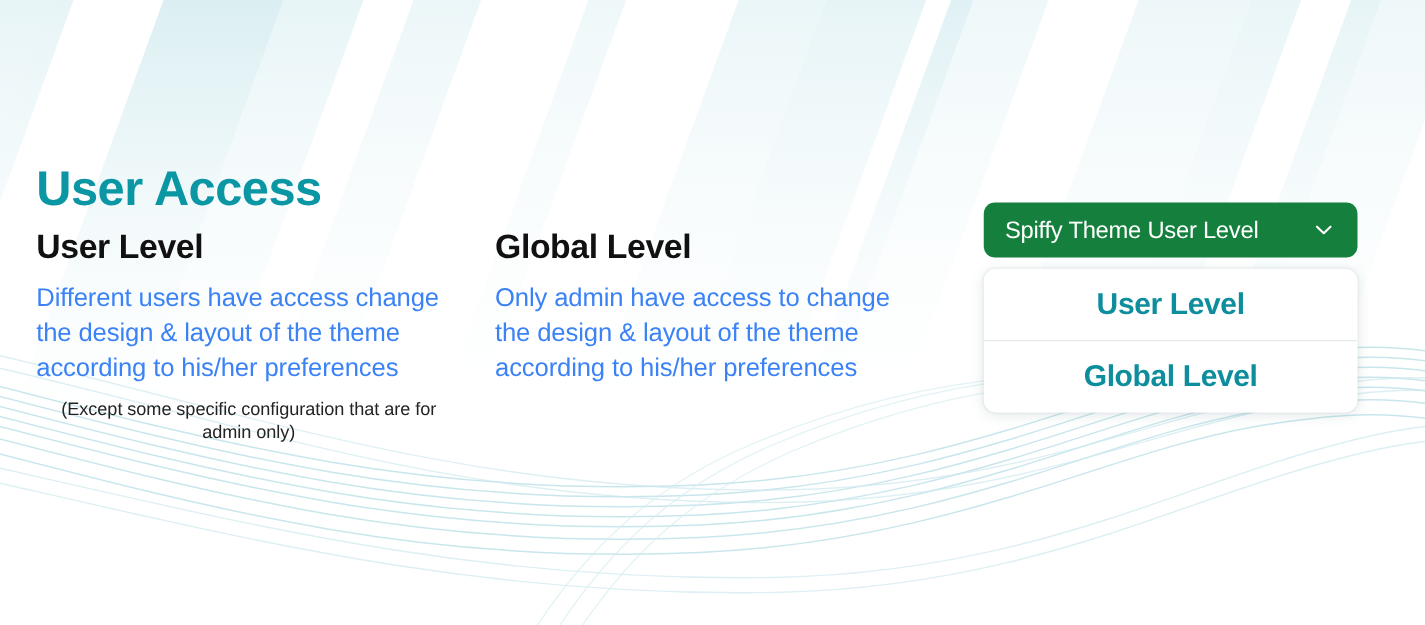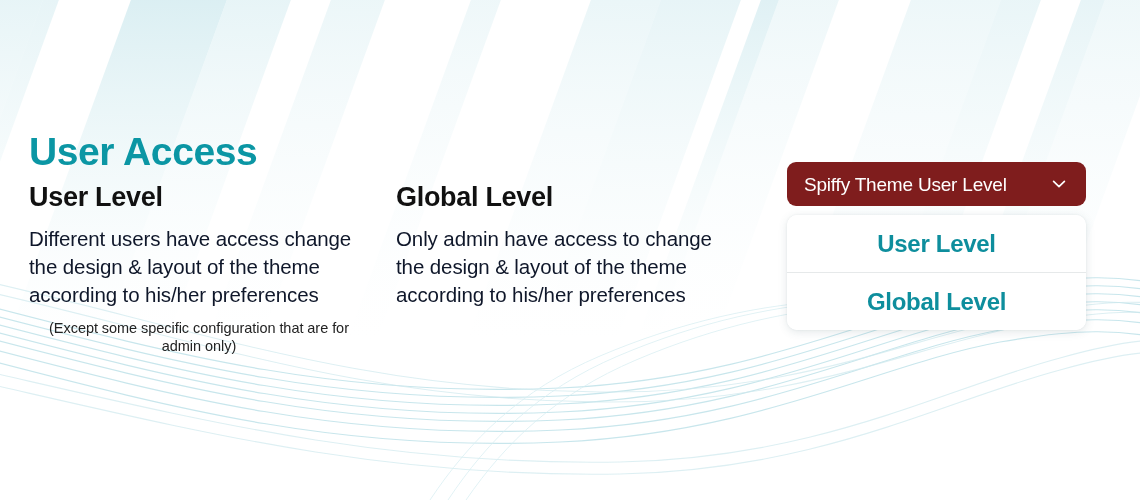--- a/index.html
+++ b/index.html
@@ -71,21 +71,21 @@
   .column-heading {
     font-size: 27px;
     font-weight: bold;
     color: #111111;
     line-height: 1;
     margin: 0 0 14px 0;
     letter-spacing: -0.3px;
   }
   .column-body {
     font-size: 20.5px;
-    color: #0f172a;
+    color: #3b82f6;
     line-height: 28px;
     margin: 0;
     letter-spacing: -0.1px;
   }
   .column-note {
     font-size: 14.5px;
     color: #232323;
     line-height: 18px;
     margin: 10px 0 0 0;
     letter-spacing: -0.05px;
@@ -94,21 +94,21 @@
 
   
   #dropdown {
     position: absolute;
     left: 787px;
     top: 162px;
     width: 299px;
   }
   #dropdown-toggle {
     height: 44px;
-    background: #7f1d1d;
+    background: #15803d;
     border-radius: 9px;
     display: flex;
     align-items: center;
     justify-content: space-between;
     padding: 0 18px 0 17px;
     box-sizing: border-box;
     cursor: pointer;
   }
   #dropdown-toggle-label {
     color: #ffffff;

